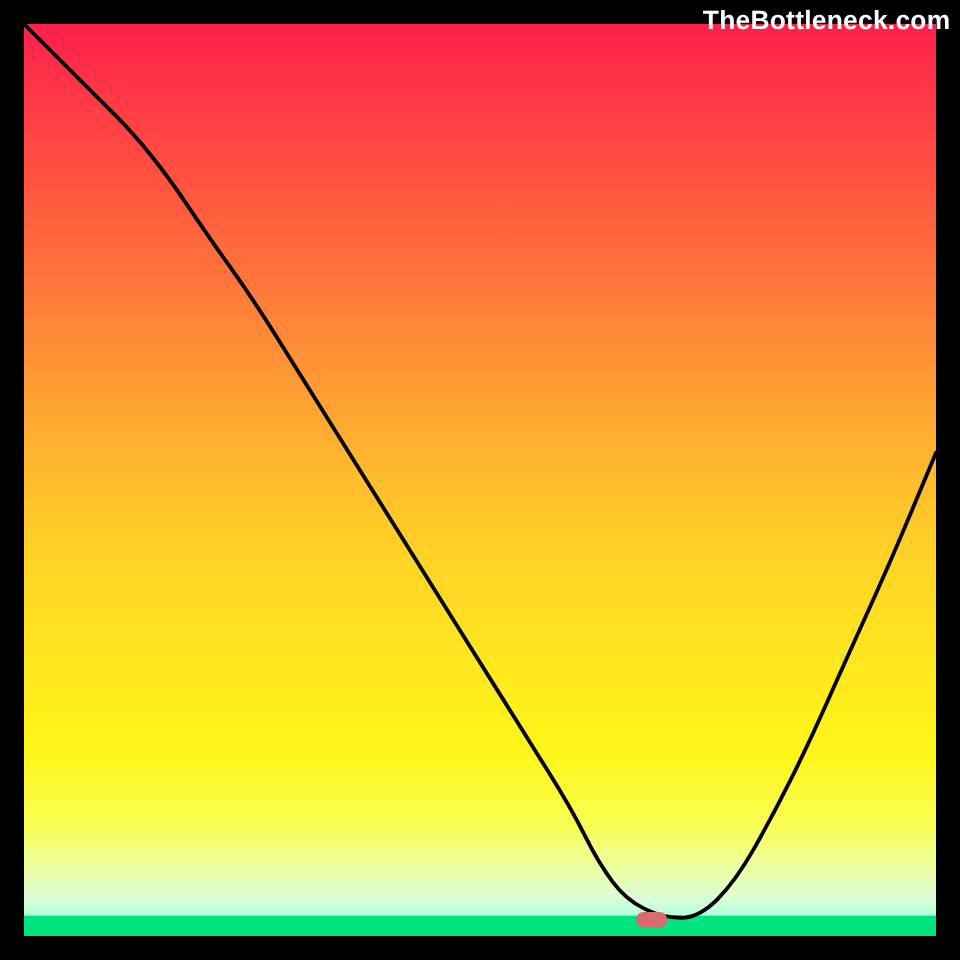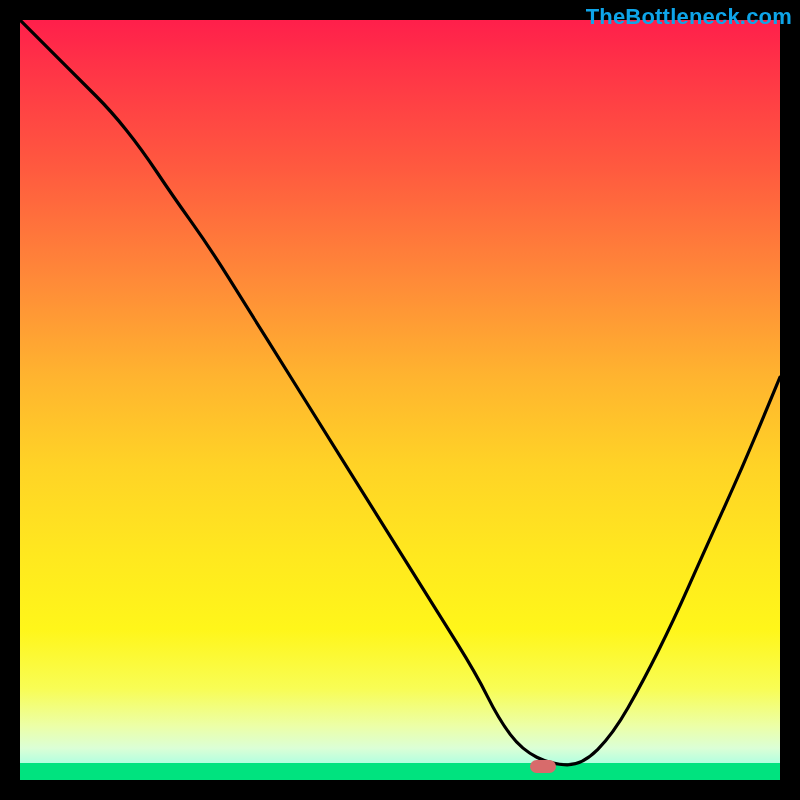--- a/index.html
+++ b/index.html
@@ -14,21 +14,21 @@
   .frame {
     position: relative;
     width: 800px;
     height: 800px;
     background: #000;
   }
   .watermark {
     position: absolute;
     top: 4px;
     right: 8px;
-    color: #0ea5e9;
+    color: #ffffff;
     font-size: 22px;
     font-weight: 600;
     letter-spacing: 0.2px;
     z-index: 20;
   }
   .plot {
     position: absolute;
     left: 20px;
     top: 20px;
     width: 760px;

